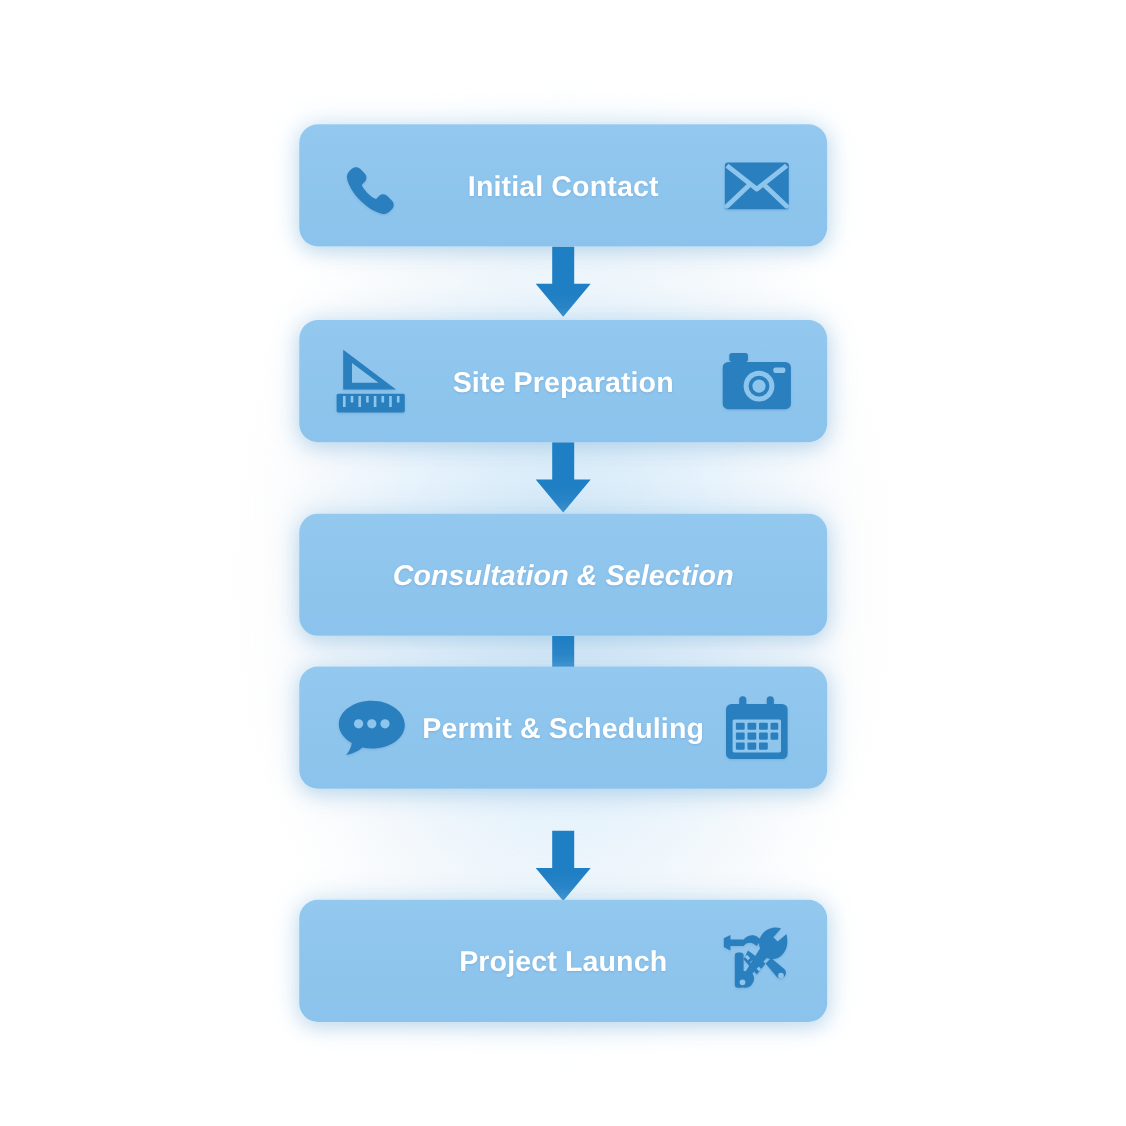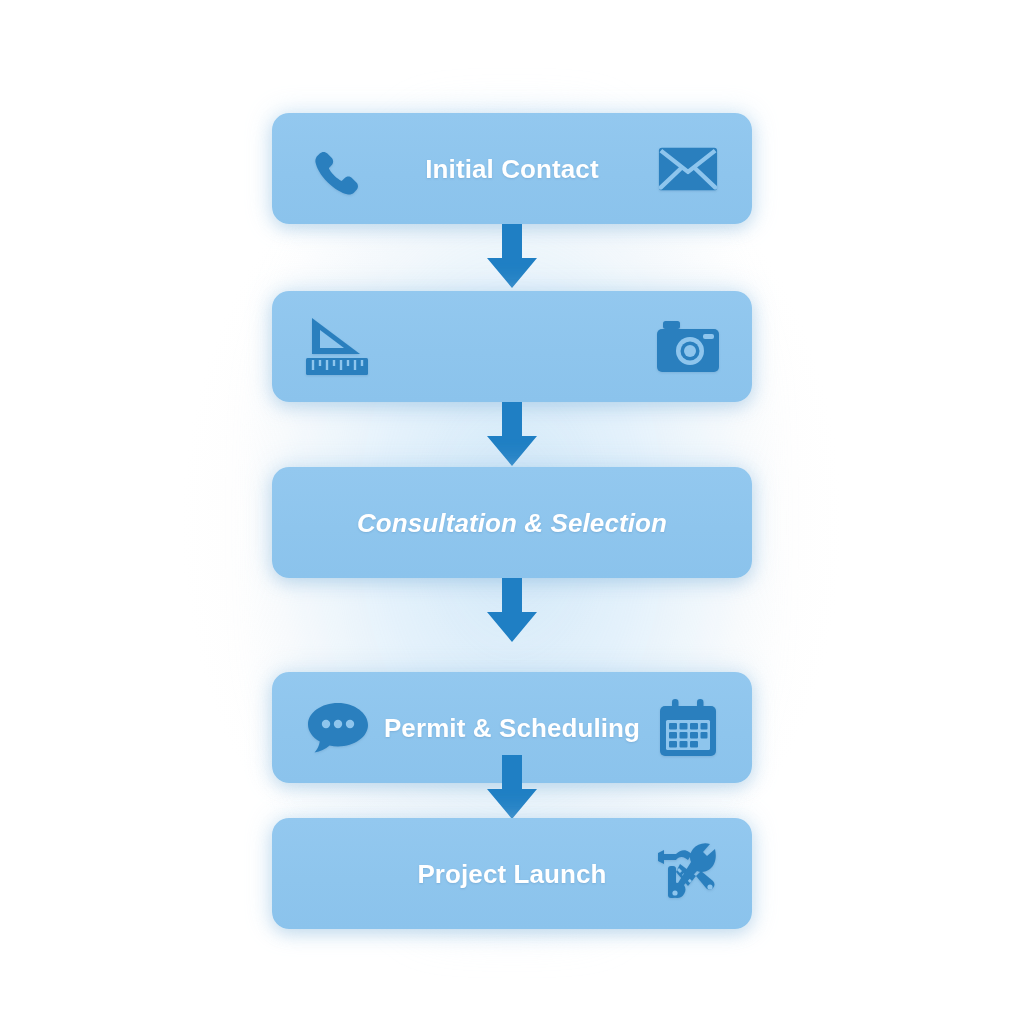--- a/index.html
+++ b/index.html
@@ -90,21 +90,21 @@
     transform: translateX(-50%);
     width: 62px;
     height: 66px;
   }
   .arrow svg { display: block; }
 
   
   .box-1 { top: 113px; }
   .box-2 { top: 291px; }
   .box-3 { top: 467px; font-style: italic; }
-  .box-4 { top: 672px; }
+  .box-4 { top: 606px; }
   .box-5 { top: 818px; }
 
   .arrow-1 { top: 224px; }
   .arrow-2 { top: 402px; }
   .arrow-3 { top: 578px; }
   .arrow-4 { top: 755px; }
 </style>
 </head>
 <body>
 
@@ -146,20 +146,21 @@
             <line x1="18" y1="46" x2="18" y2="52"></line>
             <line x1="25" y1="46" x2="25" y2="56"></line>
             <line x1="32" y1="46" x2="32" y2="52"></line>
             <line x1="39" y1="46" x2="39" y2="56"></line>
             <line x1="46" y1="46" x2="46" y2="52"></line>
             <line x1="53" y1="46" x2="53" y2="56"></line>
             <line x1="60" y1="46" x2="60" y2="52"></line>
           </g>
         </svg>
       </div>
+      <div class="step-label">Site Preparation</div>
       <div class="icon-slot icon-right">
         <svg width="64" height="54" viewBox="0 0 64 54" aria-hidden="true">
           <rect x="7" y="1" width="17" height="8" rx="2.5" fill="#2a7fbe"></rect>
           <rect x="1" y="9" width="62" height="43" rx="5" fill="#2a7fbe"></rect>
           <circle cx="34" cy="31" r="14" fill="#8ec5ed"></circle>
           <circle cx="34" cy="31" r="9.5" fill="#2a7fbe"></circle>
           <circle cx="34" cy="31" r="6" fill="#8ec5ed"></circle>
           <rect x="47" y="14" width="11" height="5" rx="2" fill="#8ec5ed"></rect>
         </svg>
       </div>

